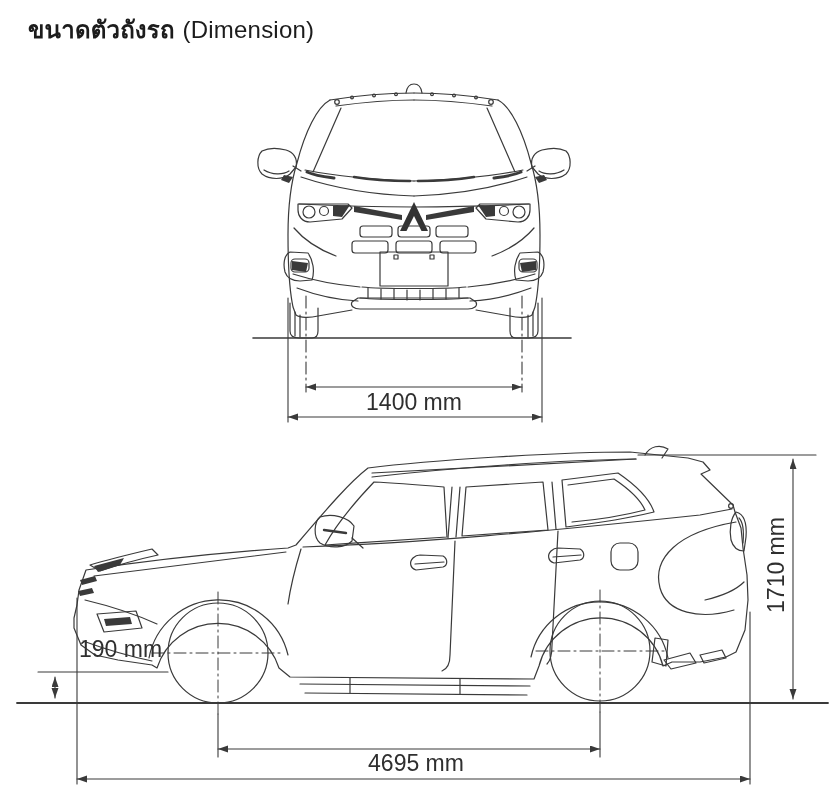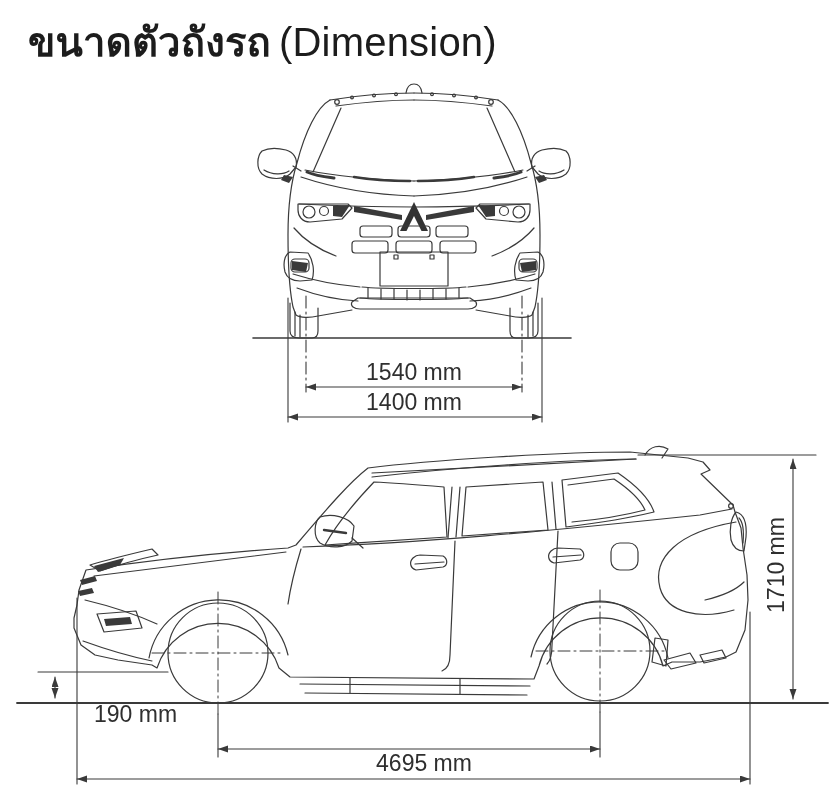--- a/index.html
+++ b/index.html
@@ -6,21 +6,21 @@
     --line:#3a3a3a;
     --text:#2f2f2f;
     --bg:#ffffff;
   }
   html,body{margin:0;padding:0;background:var(--bg);}
   .page{
     position:relative;width:830px;height:786px;background:var(--bg);
     font-family:"Liberation Sans","DejaVu Sans",sans-serif;overflow:hidden;
   }
   .title{
-    position:absolute;left:28px;top:10px;font-size:40px;color:#1c1c1c;
+    position:absolute;left:28px;top:10px;font-size:24px;color:#1c1c1c;
     white-space:nowrap;letter-spacing:0.2px;
   }
   .title .thai{font-weight:800;}
   .title .eng{font-weight:400;margin-left:8px;}
   svg.diagram{position:absolute;left:0;top:0;}
   .dim-label{
     position:absolute;font-size:23px;color:var(--text);line-height:24px;
     white-space:nowrap;
   }
   .dim-label.centered{width:160px;text-align:center;}
@@ -240,18 +240,17 @@
       <path d="M218,714 L218,757"></path>
         <path d="M600,712 L600,757"></path>
       <line x1="218" y1="749" x2="600" y2="749" marker-start="url(#arr)" marker-end="url(#arr)"></line>
 
       <path d="M77,598 L77,784"></path>
         <path d="M750,612 L750,784"></path>
       <line x1="77" y1="779" x2="750" y2="779" marker-start="url(#arr)" marker-end="url(#arr)"></line>
     </g>
   </svg>
 
-  <div class="dim-label centered" style="left:334px;top:360px;">1540 mm</div>
   <div class="dim-label centered" style="left:334px;top:390px;">1400 mm</div>
-  <div class="dim-label" style="left:79px;top:702px;margin-left:15px;">190 mm</div>
+  <div class="dim-label" style="left:79px;top:637px;">190 mm</div>
   <div class="dim-label vertical" style="left:696px;top:553px;">1710 mm</div>
-  <div class="dim-label centered" style="left:344px;top:751px;">4695 mm</div>
+  <div class="dim-label centered" style="left:336px;top:751px;">4695 mm</div>
 </div>
 
 </body></html>

